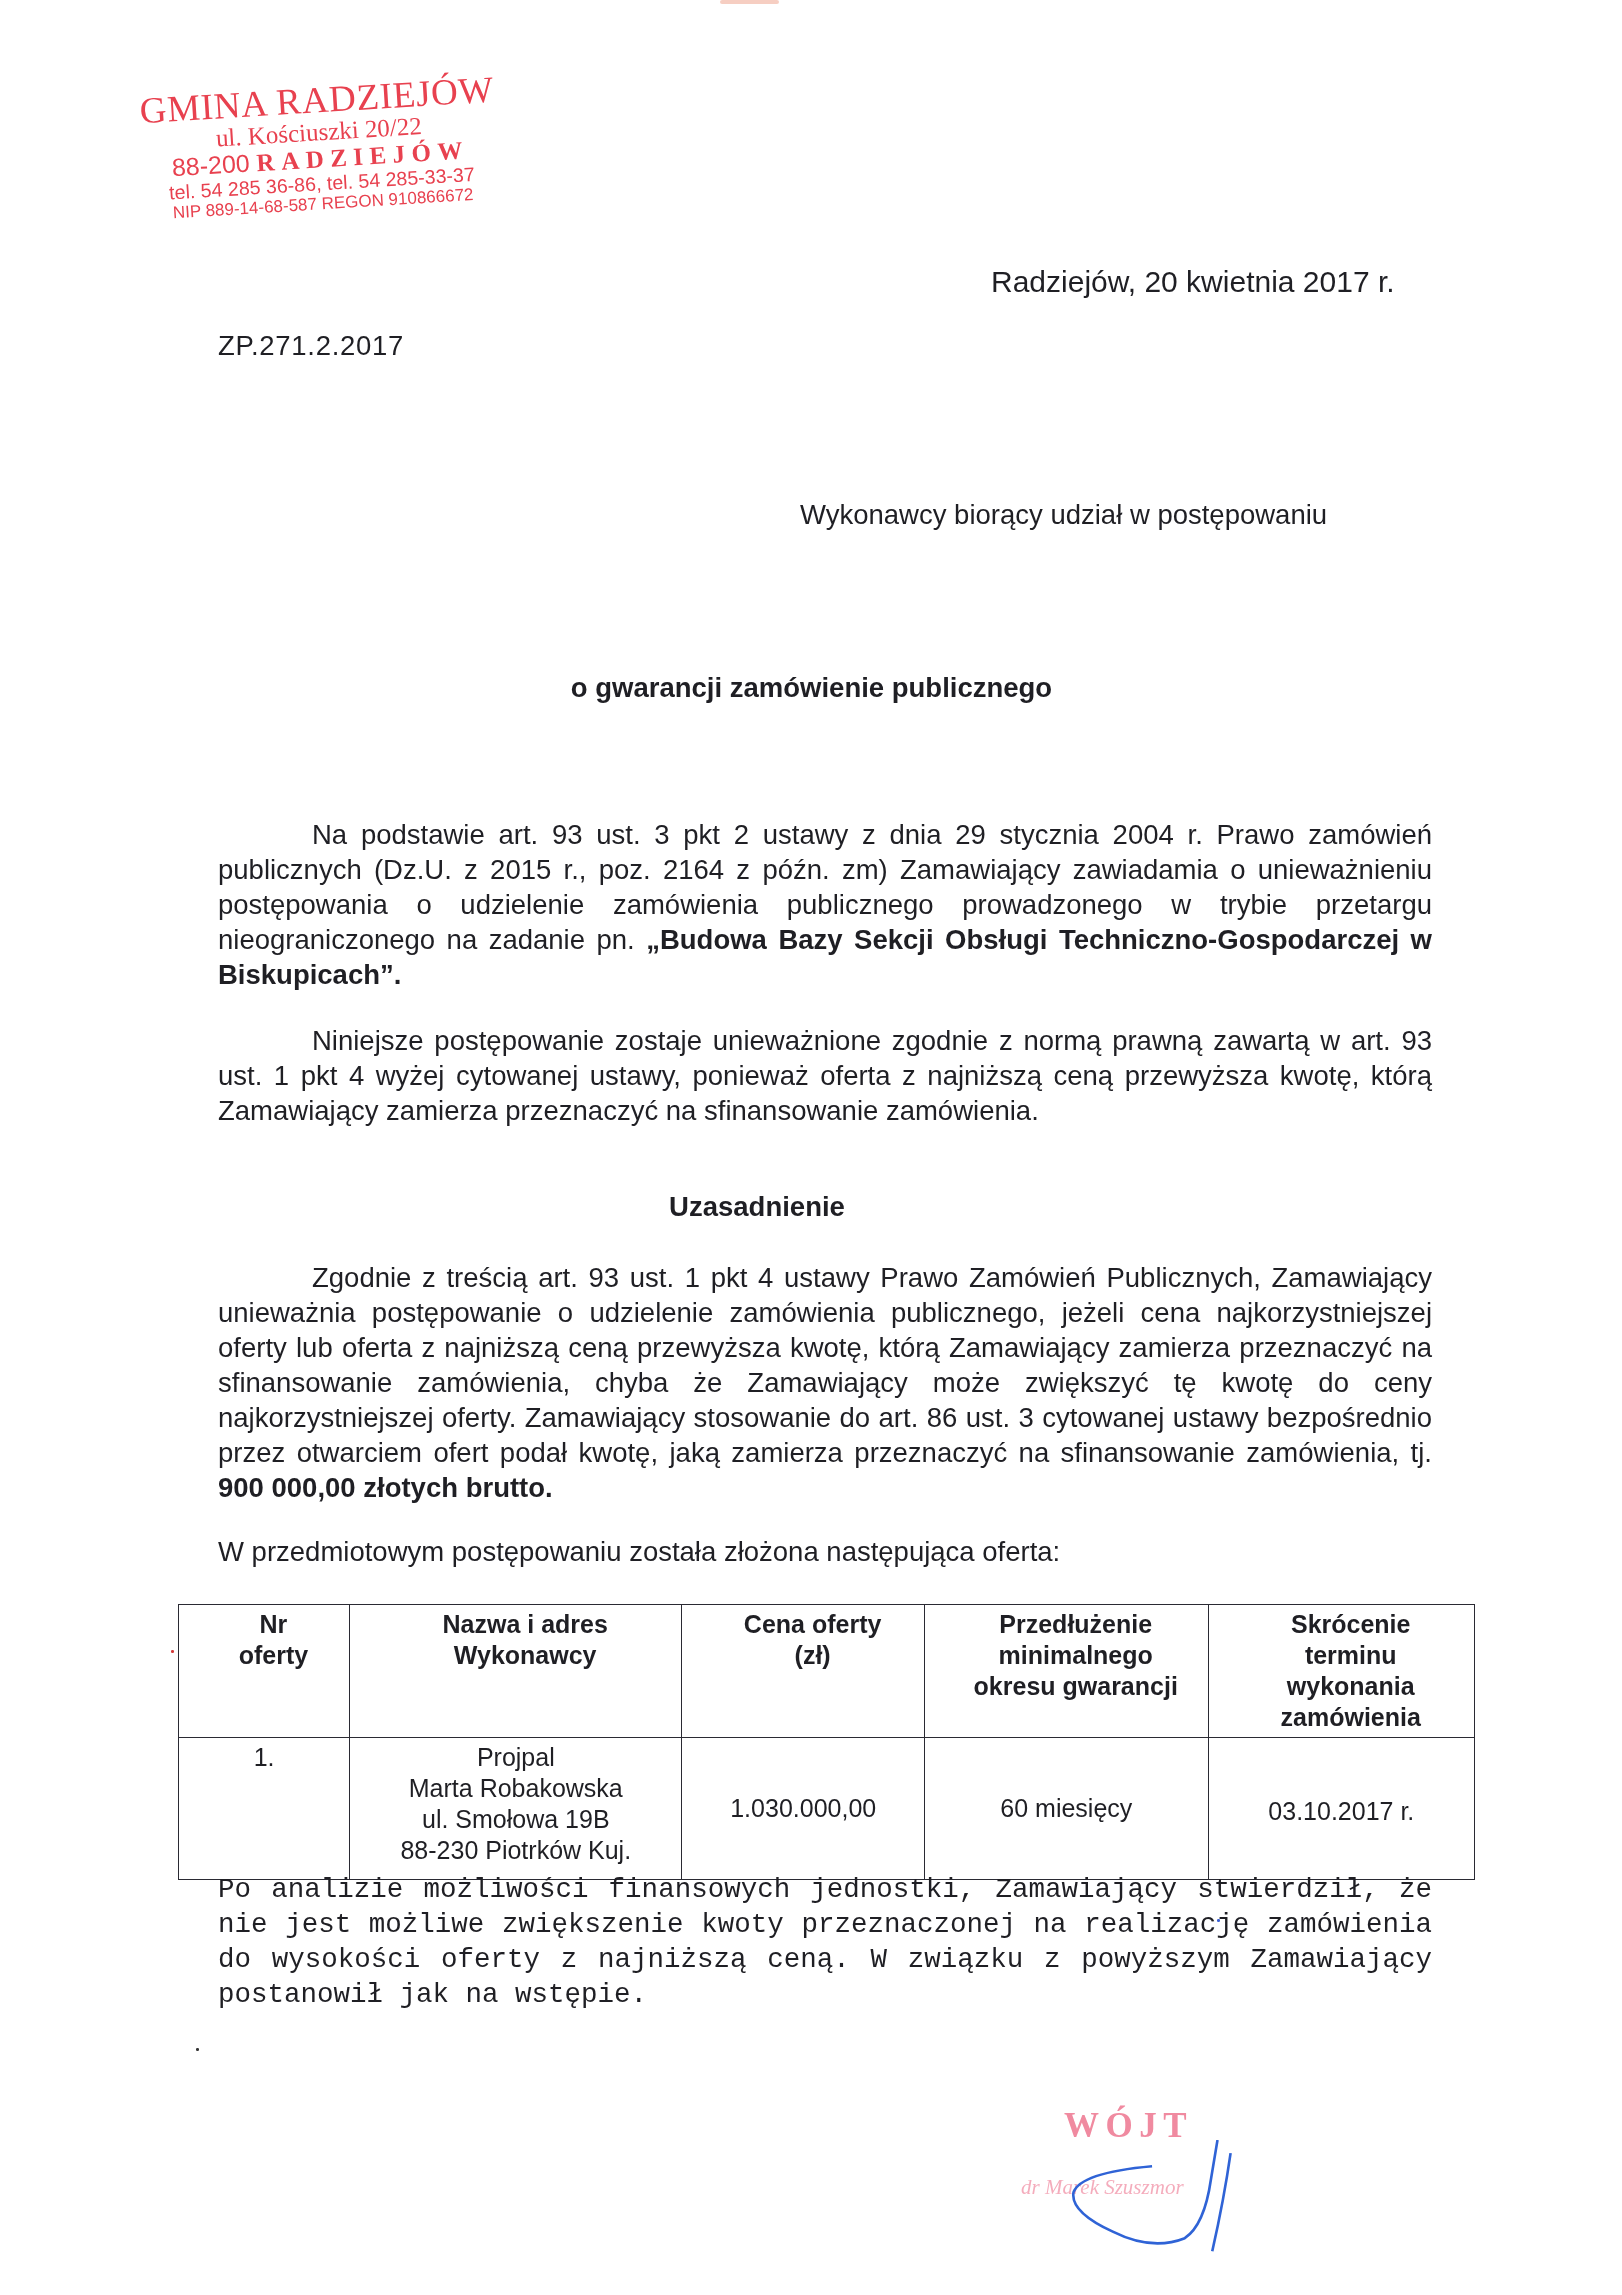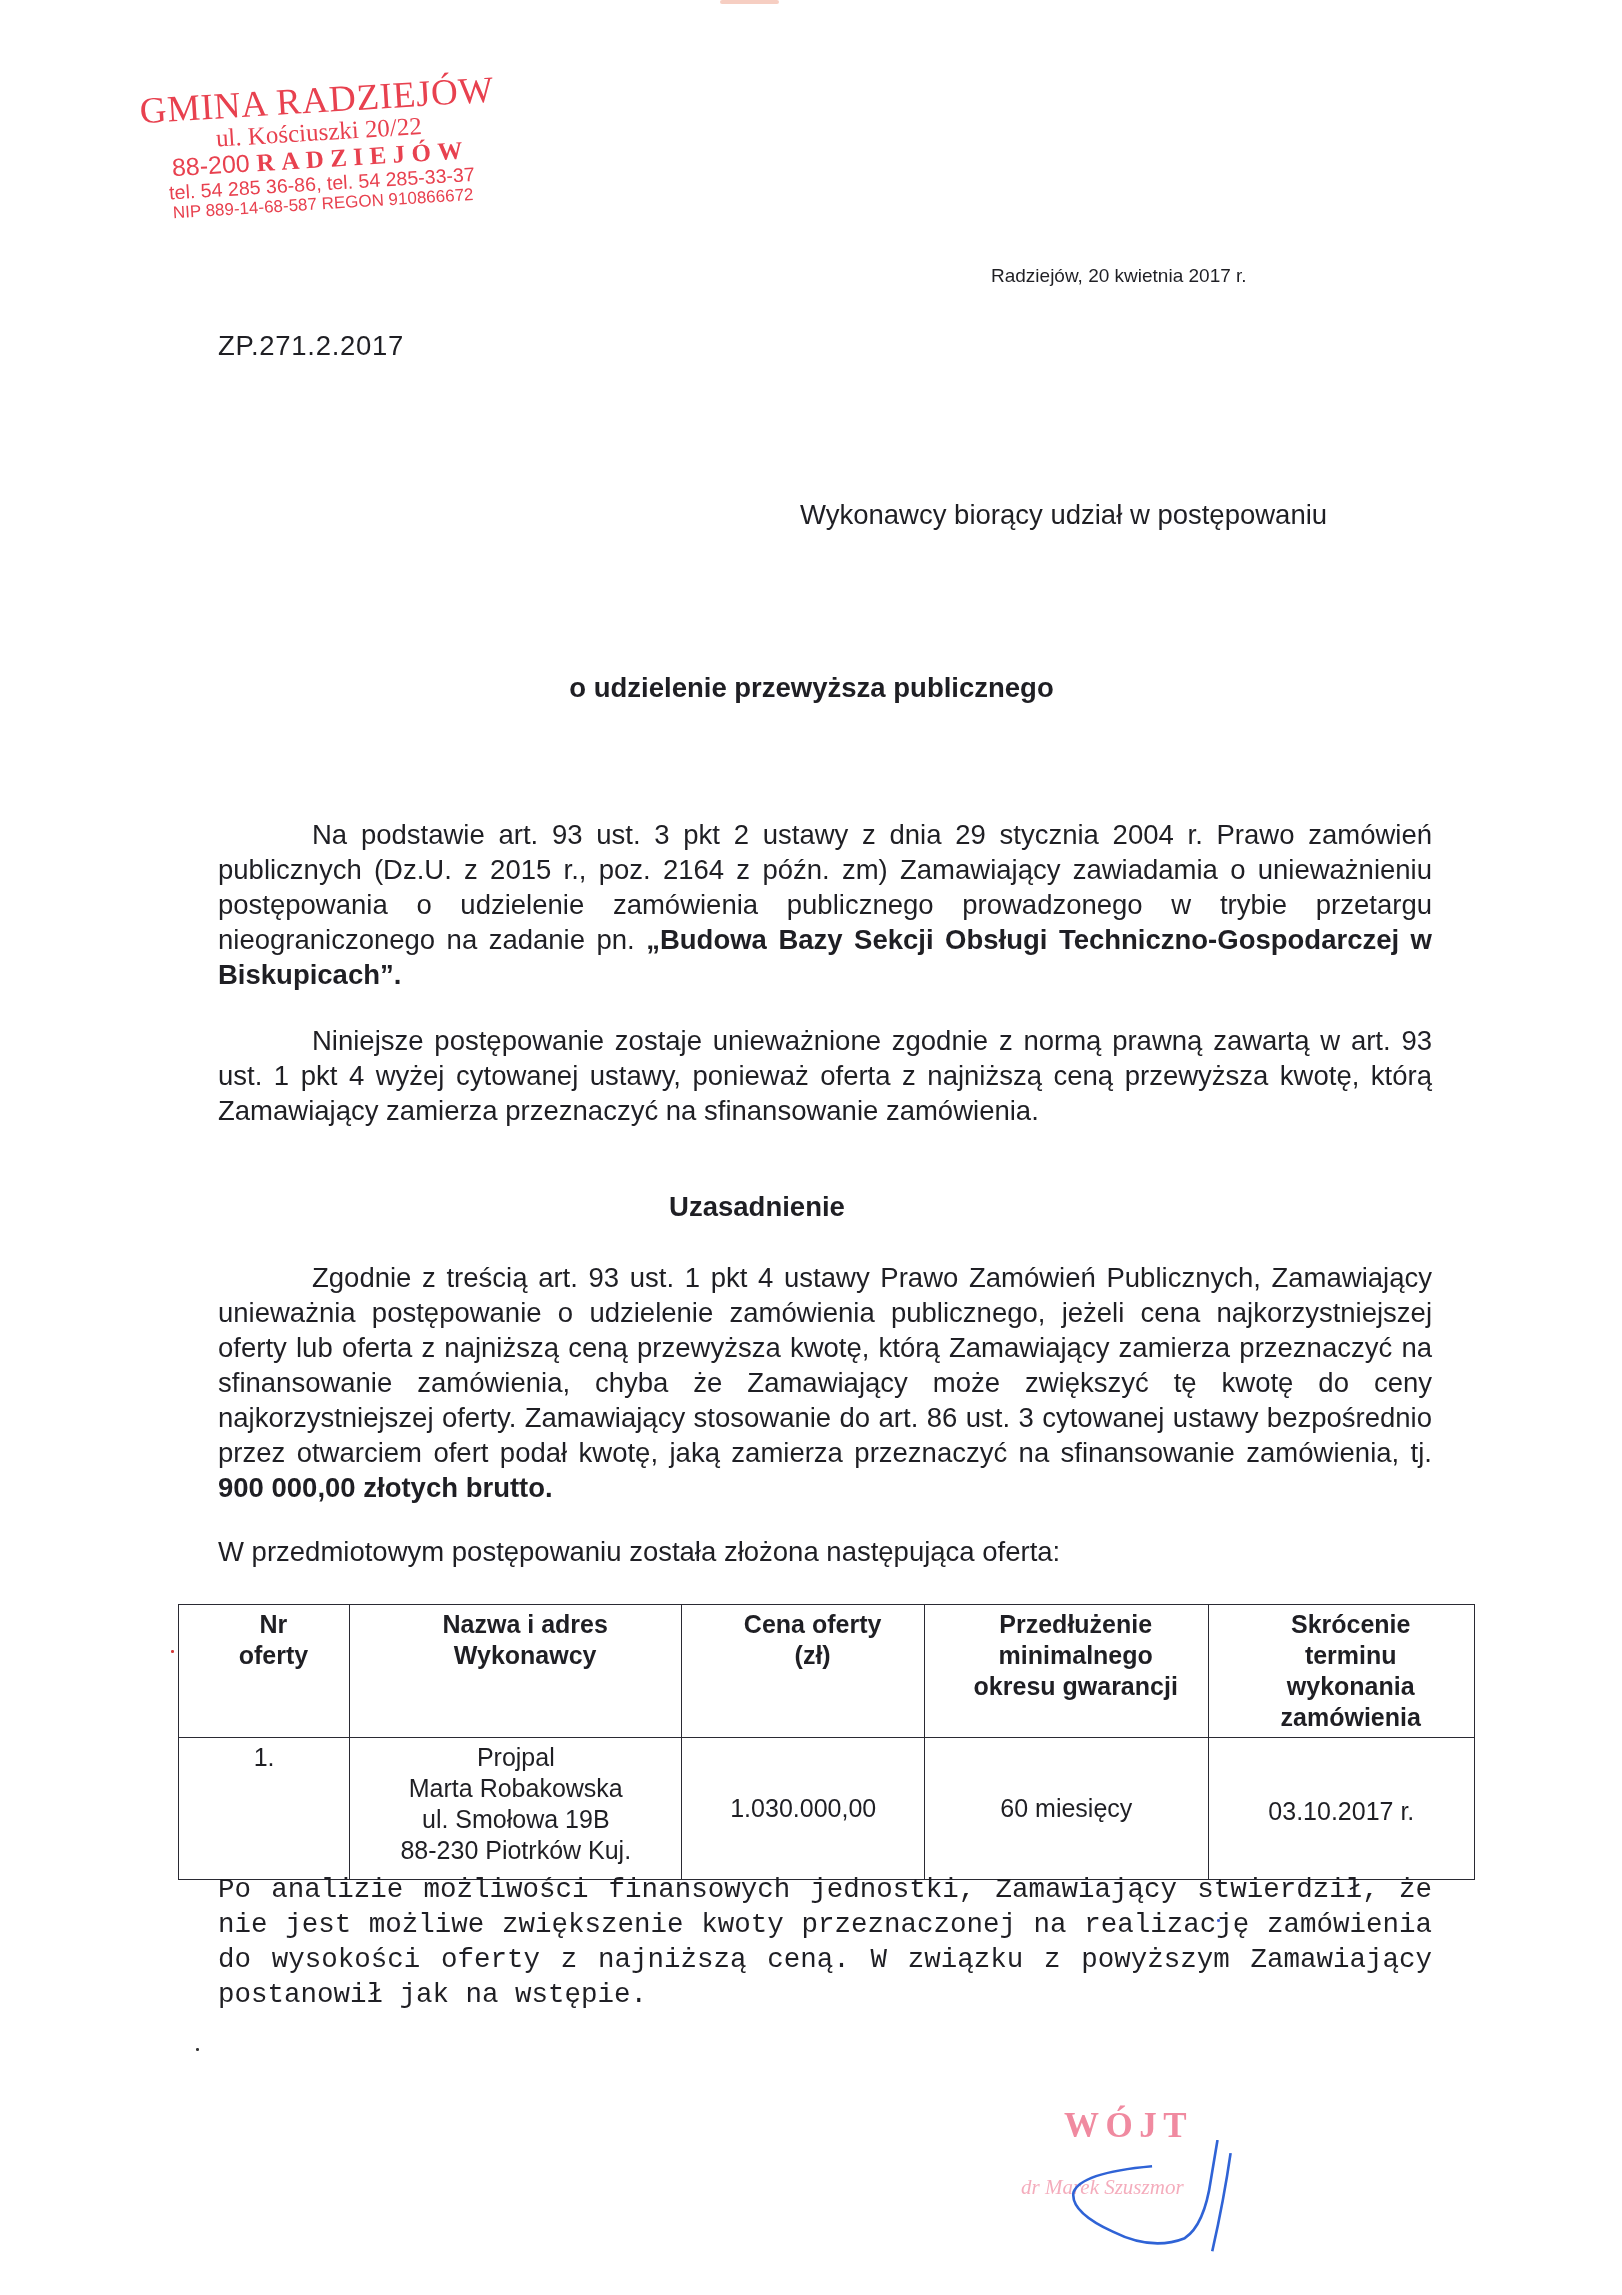--- a/index.html
+++ b/index.html
@@ -14,21 +14,21 @@
       color: #e8414f; font-family: "Liberation Serif", serif; text-align: center; }
     .stamp .s1 { font-size: 37px; letter-spacing: 0.7px; line-height: 39px; }
     .stamp .s2 { font-size: 25px; line-height: 26px; }
     .stamp .s3 { font-size: 25px; line-height: 26px; font-family: "Liberation Sans", sans-serif; }
     .stamp .s3 .city { font-family: "Liberation Serif", serif; font-weight: bold; letter-spacing: 6.5px; }
     .stamp .s4 { font-size: 19.6px; line-height: 22px; font-family: "Liberation Sans", sans-serif; }
     .stamp .s5 { font-size: 17px; line-height: 19.6px; font-family: "Liberation Sans", sans-serif; }
 
     .top-smudge { left: 720px; top: 0; width: 59px; height: 3.9px; background: #f2b9a8; border-radius: 2px; opacity: .7; }
 
-    .date { left: 991px; top: 265px; font-size: 19px; }
+    .date { left: 991px; top: 265px; font-size: 30px; }
     .ref { left: 218px; top: 330px; font-size: 27.5px; letter-spacing: 0.7px; }
     .recipient { left: 800px; top: 499px; font-size: 27.5px; }
 
     .title { left: 0; width: 1623px; top: 669px; text-align: center; font-size: 27.5px; font-weight: bold; line-height: 37px; }
 
     .para { left: 218px; width: 1214px; font-size: 27.5px; line-height: 35px; text-align: justify; }
     .para .indent { display: inline-block; width: 94px; }
     .para b { font-weight: bold; }
     .p1 { top: 817px; }
     .p2 { top: 1023px; }
@@ -64,21 +64,21 @@
   <div class="s3"><span>88-200 </span><span class="city">RADZIEJÓW</span></div>
   <div class="s4">tel. 54 285 36-86, tel. 54 285-33-37</div>
   <div class="s5">NIP 889-14-68-587  REGON 910866672</div>
 </div>
 
 <div class="abs date">Radziejów, 20 kwietnia 2017 r.</div>
 <div class="abs ref">ZP.271.2.2017</div>
 <div class="abs recipient">Wykonawcy biorący udział w postępowaniu</div>
 
 <div class="abs title">
-  <div>o udzielenie przewyższa publicznego</div>
+  <div>o gwarancji zamówienie publicznego</div>
 </div>
 
 <div class="abs para p1">
   <span class="indent"></span><span>Na podstawie art. 93 ust. 3 pkt 2 ustawy z dnia 29 stycznia 2004 r. Prawo zamówień publicznych (Dz.U. z 2015 r., poz. 2164 z późn. zm) Zamawiający zawiadamia o unieważnieniu postępowania o udzielenie zamówienia publicznego prowadzonego w trybie przetargu nieograniczonego na zadanie pn. </span><b>„Budowa Bazy Sekcji Obsługi Techniczno-Gospodarczej w Biskupicach”.</b>
 </div>
 
 <div class="abs para p2">
   <span class="indent"></span><span>Niniejsze postępowanie zostaje unieważnione zgodnie z normą prawną zawartą w art. 93 ust. 1 pkt 4 wyżej cytowanej ustawy, ponieważ oferta z najniższą ceną przewyższa kwotę, którą Zamawiający zamierza przeznaczyć na sfinansowanie zamówienia.</span>
 </div>
 

